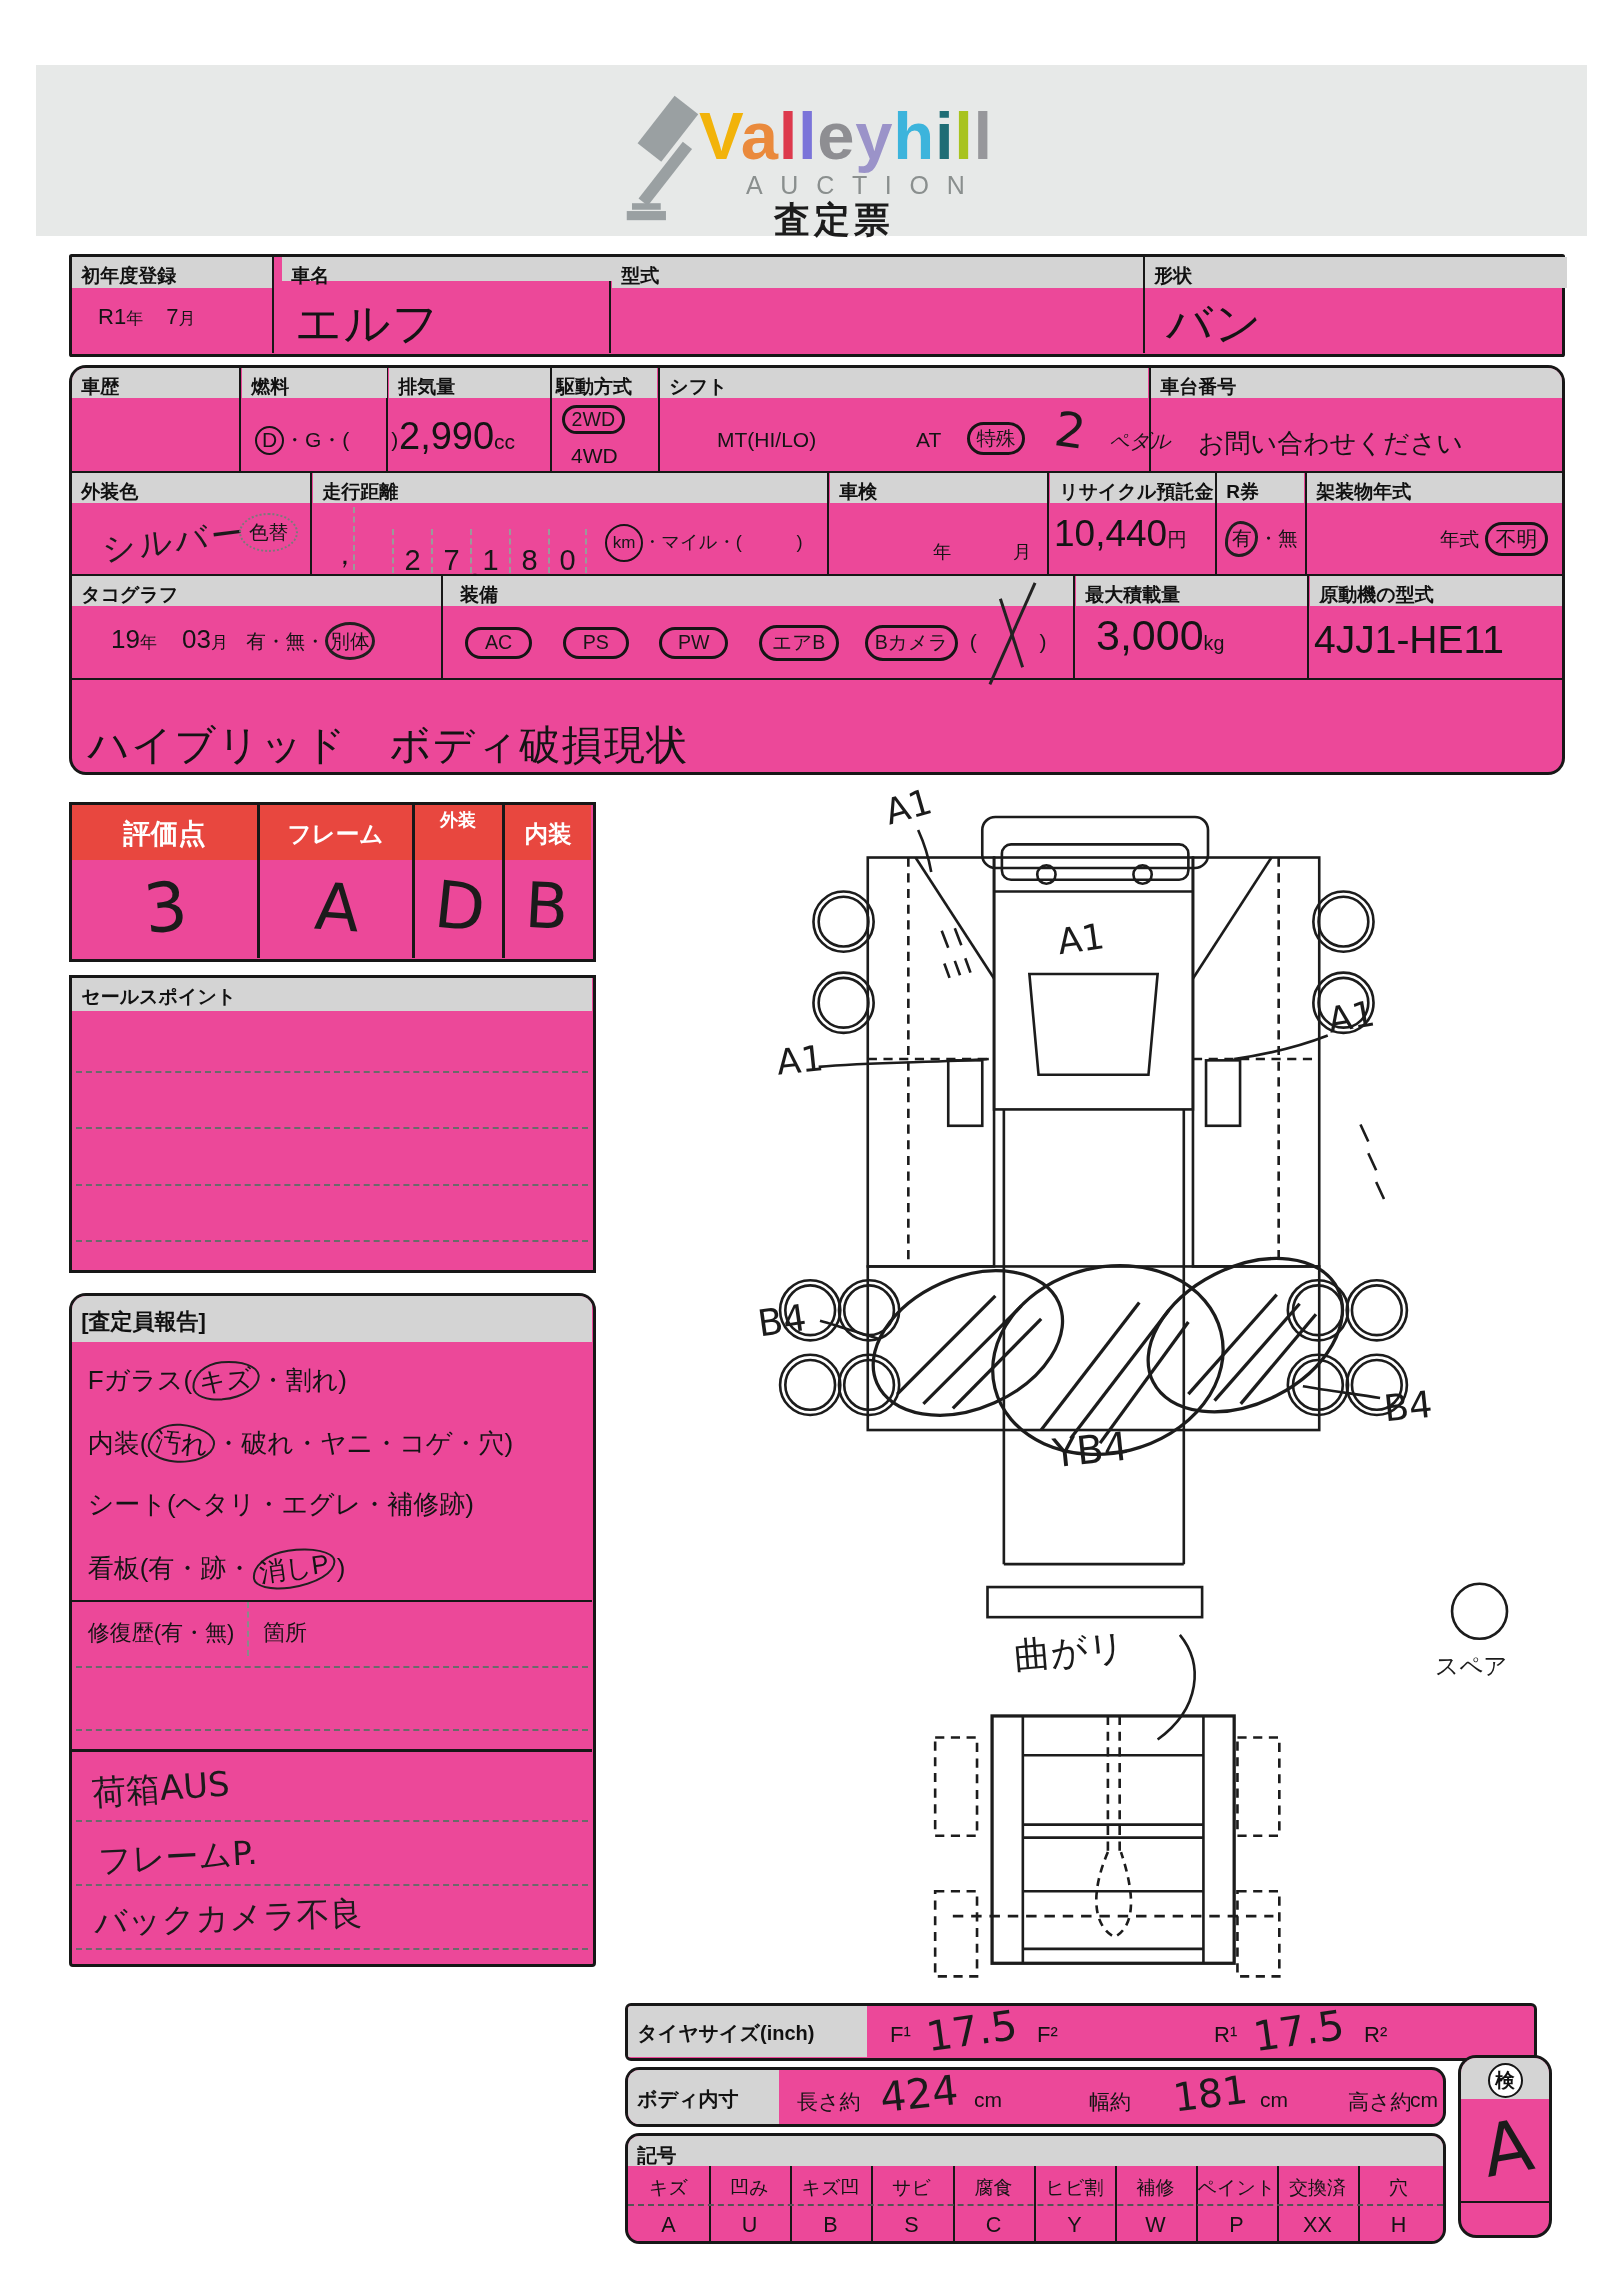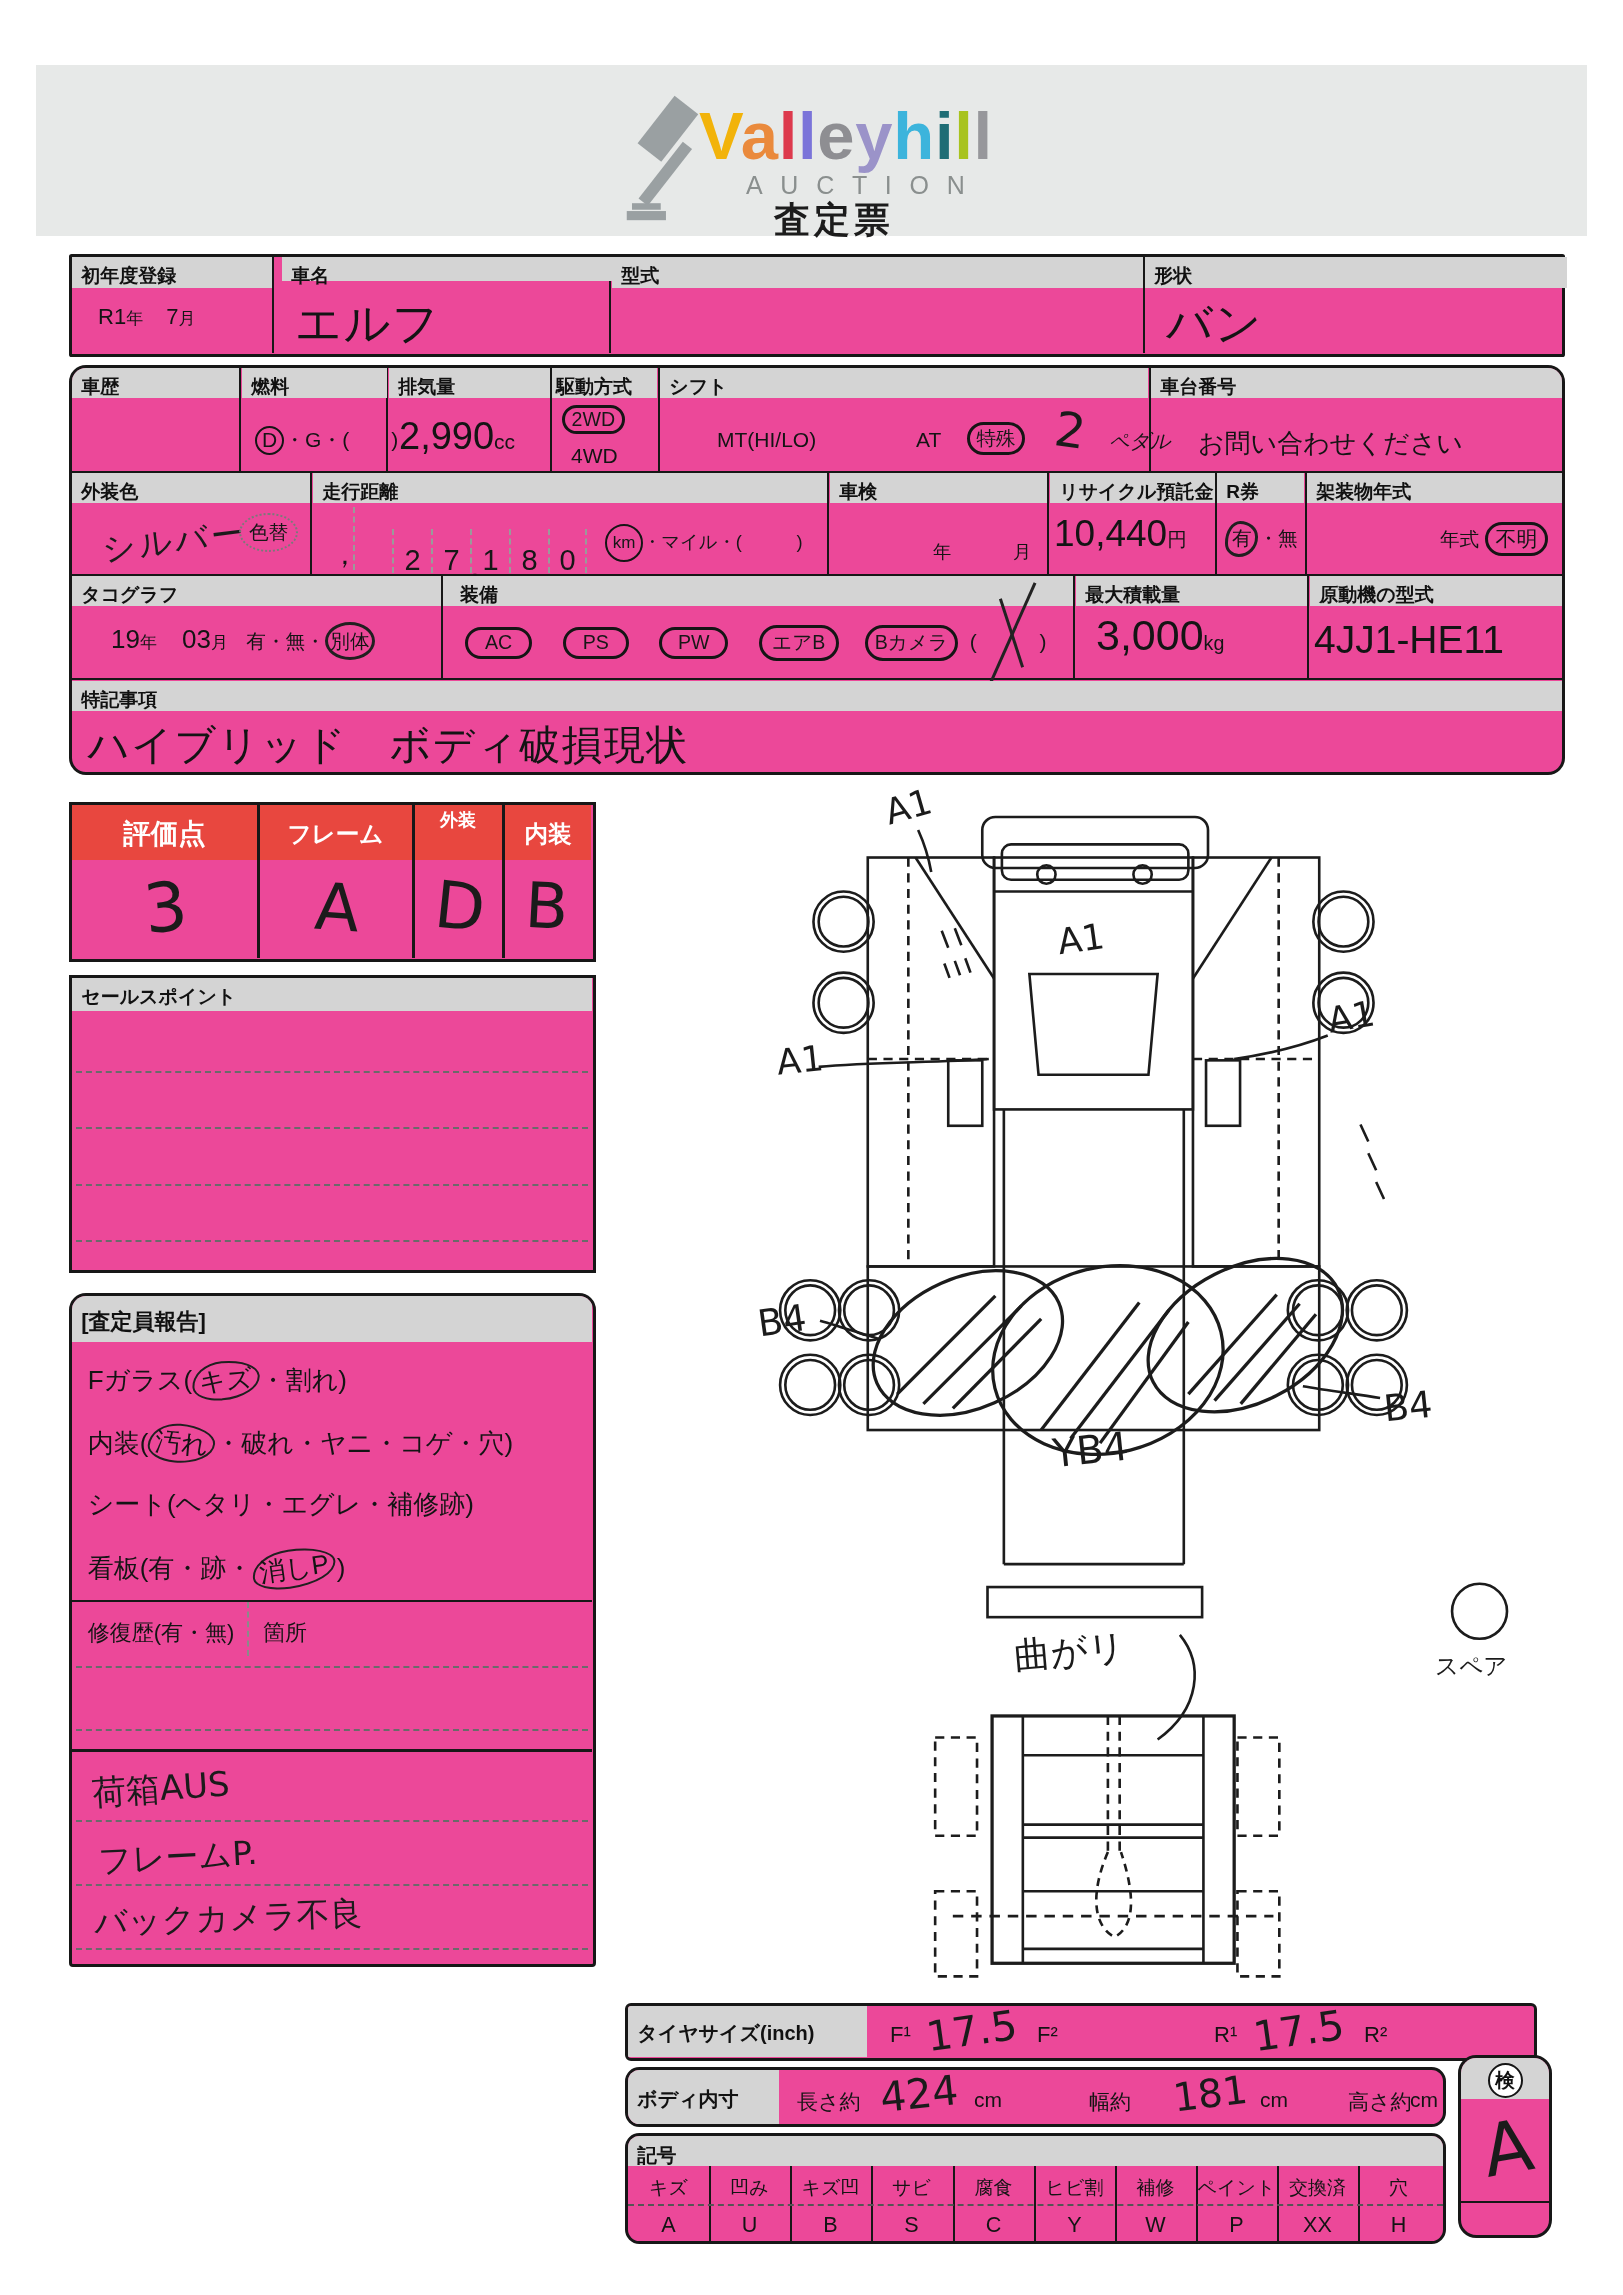--- a/index.html
+++ b/index.html
@@ -150,21 +150,20 @@
   </div>
   <div class="a" style="left:900px;top:216px;width:85px;height:98px;">
     <div style="position:absolute;left:39px;top:-6.5px;width:2.6px;height:111px;background:#222;transform:rotate(24deg);"></div>
     <div style="position:absolute;left:38px;top:13px;width:2.6px;height:72px;background:#222;transform:rotate(-18deg);"></div>
   </div>
   <div class="a val" style="left:1024px;top:243px;font-size:43px;">
     <span>3,000</span><span style="font-size:19.6px;">kg</span>
   </div>
   <div class="a val" style="left:1242px;top:250px;font-size:39px;">4JJ1-HE11</div>
 
-  <div class="a band" style="left:0;top:313px;width:1496px;height:30px;">特記事項</div>
   <div class="a val" style="left:15.7px;top:350px;font-size:41px;letter-spacing:1.3px;">ハイブリッド　ボディ破損現状</div>
 </div>
 
 <div class="box" style="left:69px;top:802px;width:527px;height:160px;border-width:3.9px;">
   <div class="a redhead rt-head" style="left: 0px; top: 0px; width: 519px; height: 55px; background: rgb(232, 71, 63);">
     <div class="a" style="left:0;top:10.5px;width:185px;font-size:27.5px;">評価点</div>
     <div class="a" style="left:187px;top:13px;width:153px;font-size:23.6px;">フレーム</div>
     <div class="a" style="left:342px;top:3px;width:88px;font-size:18px;">外装</div>
     <div class="a" style="left:433px;top:13px;width:86px;font-size:23.6px;">内装</div>
   </div>

